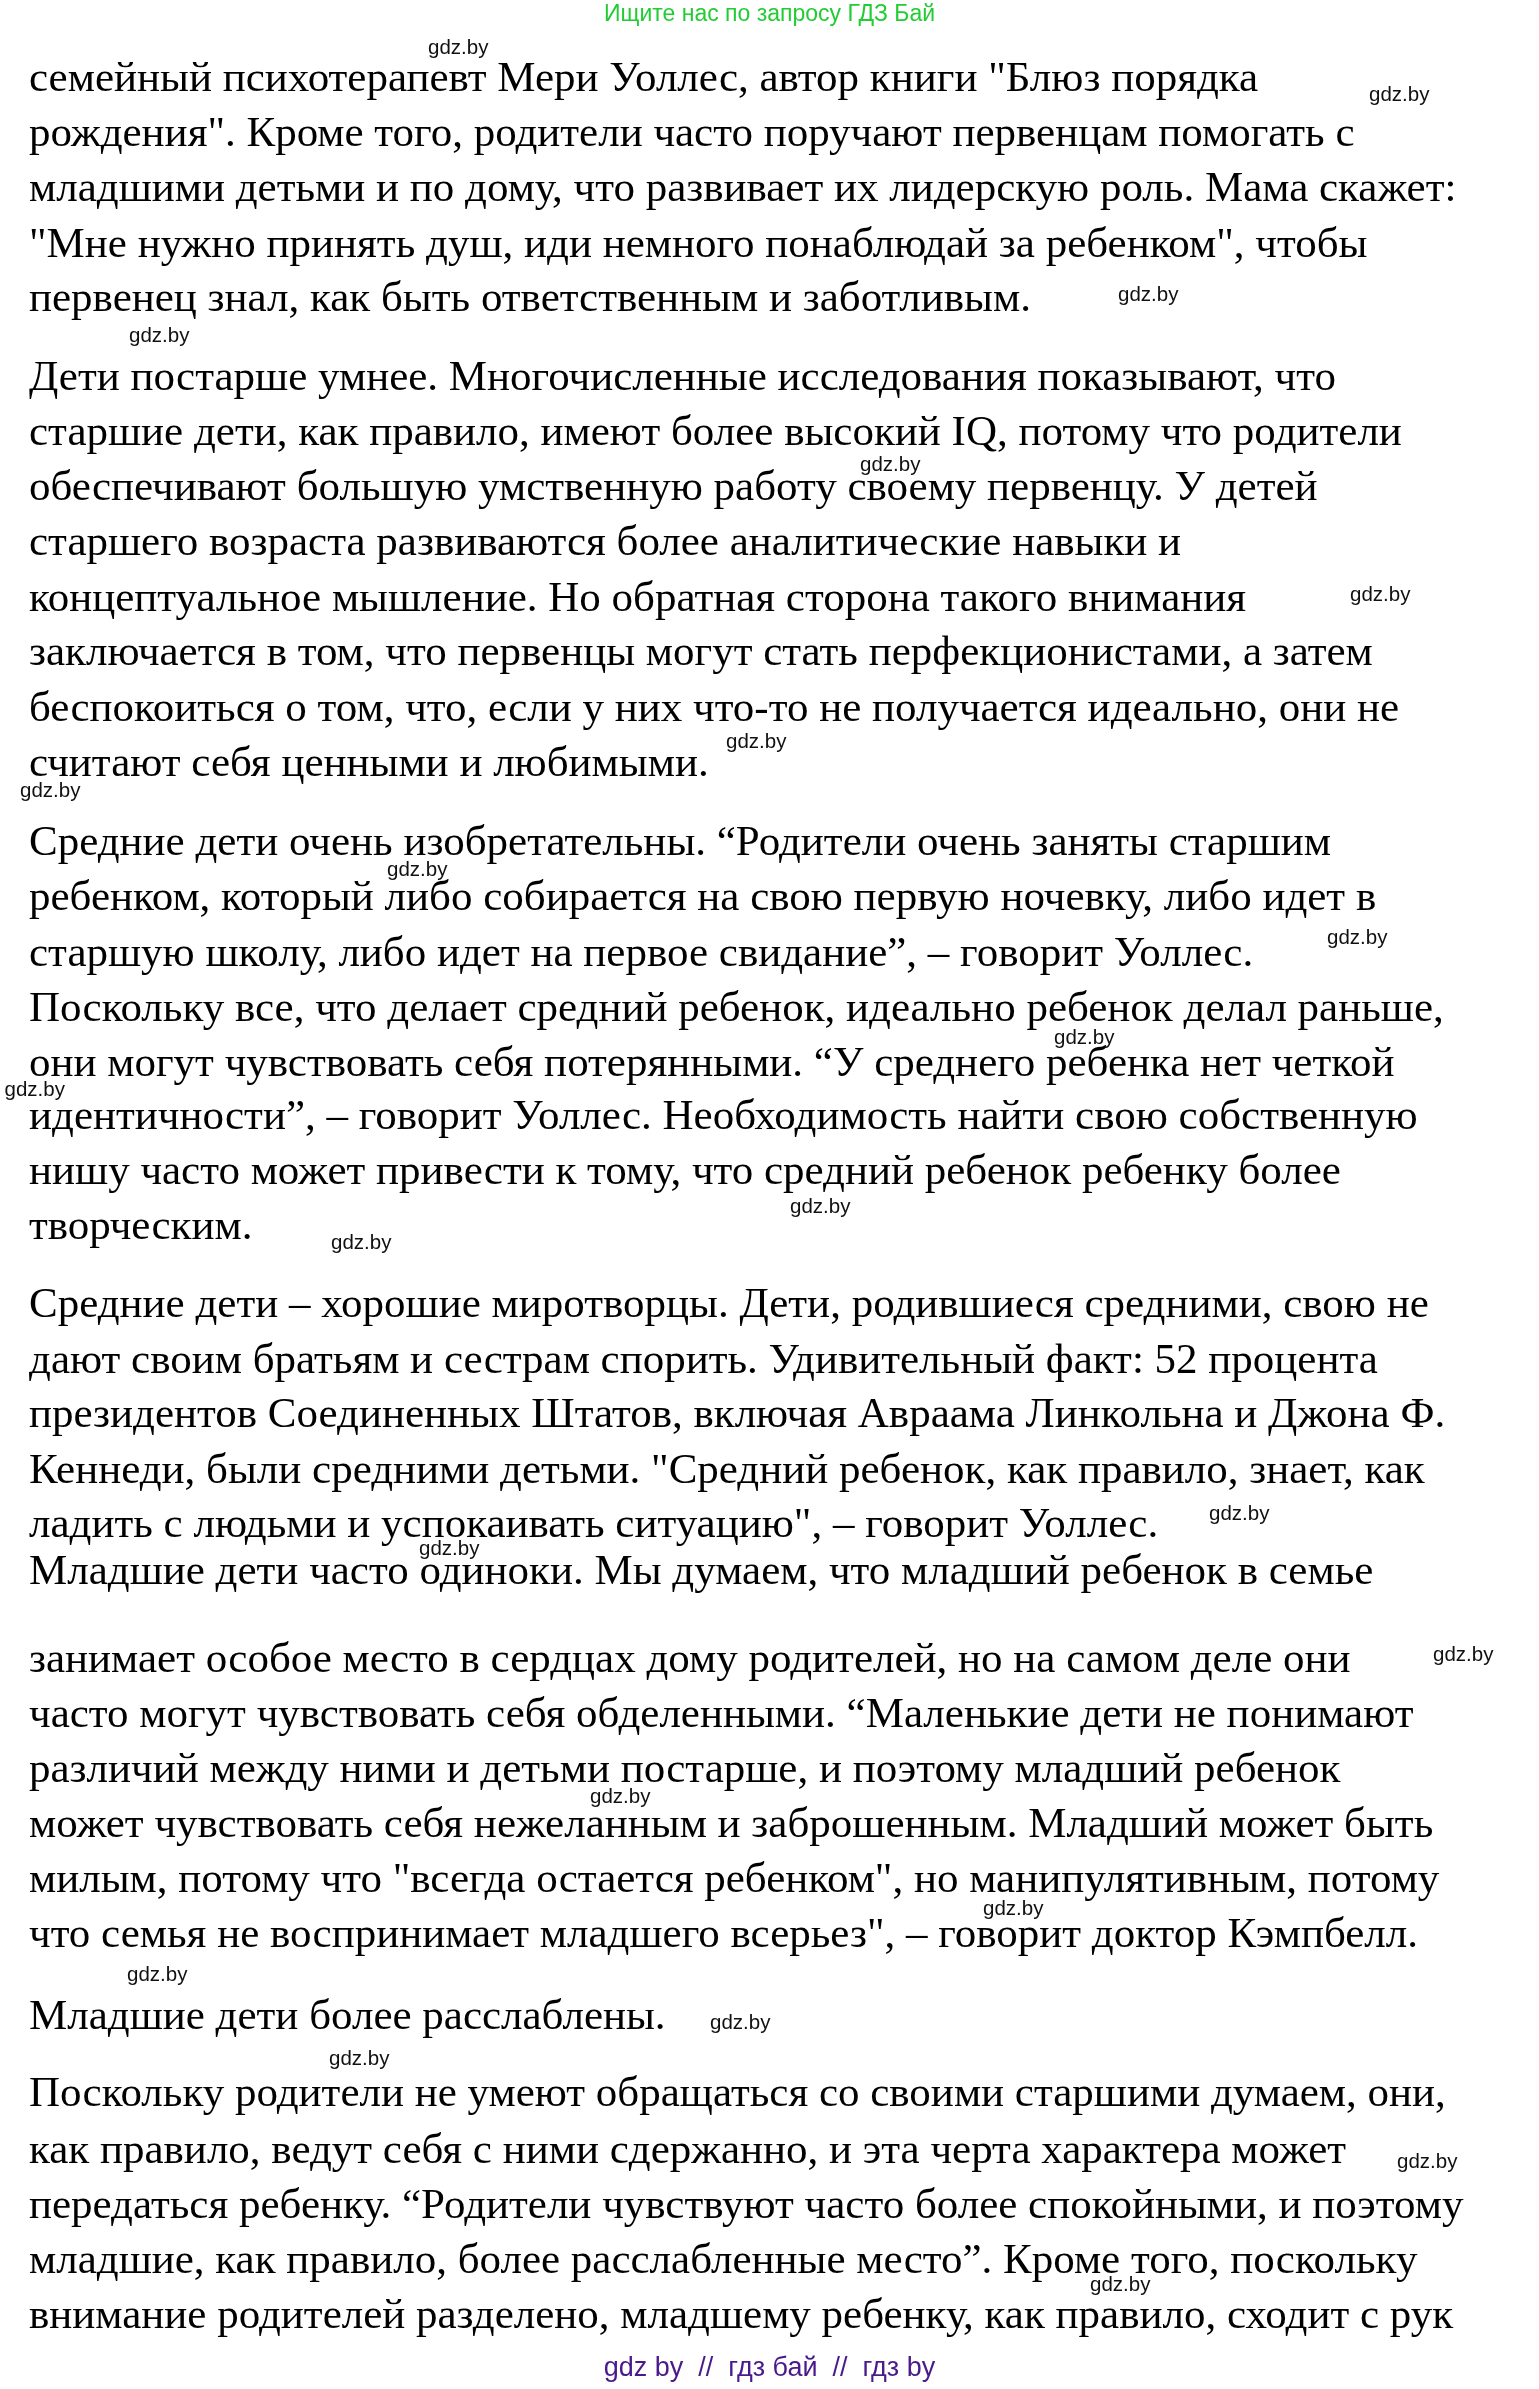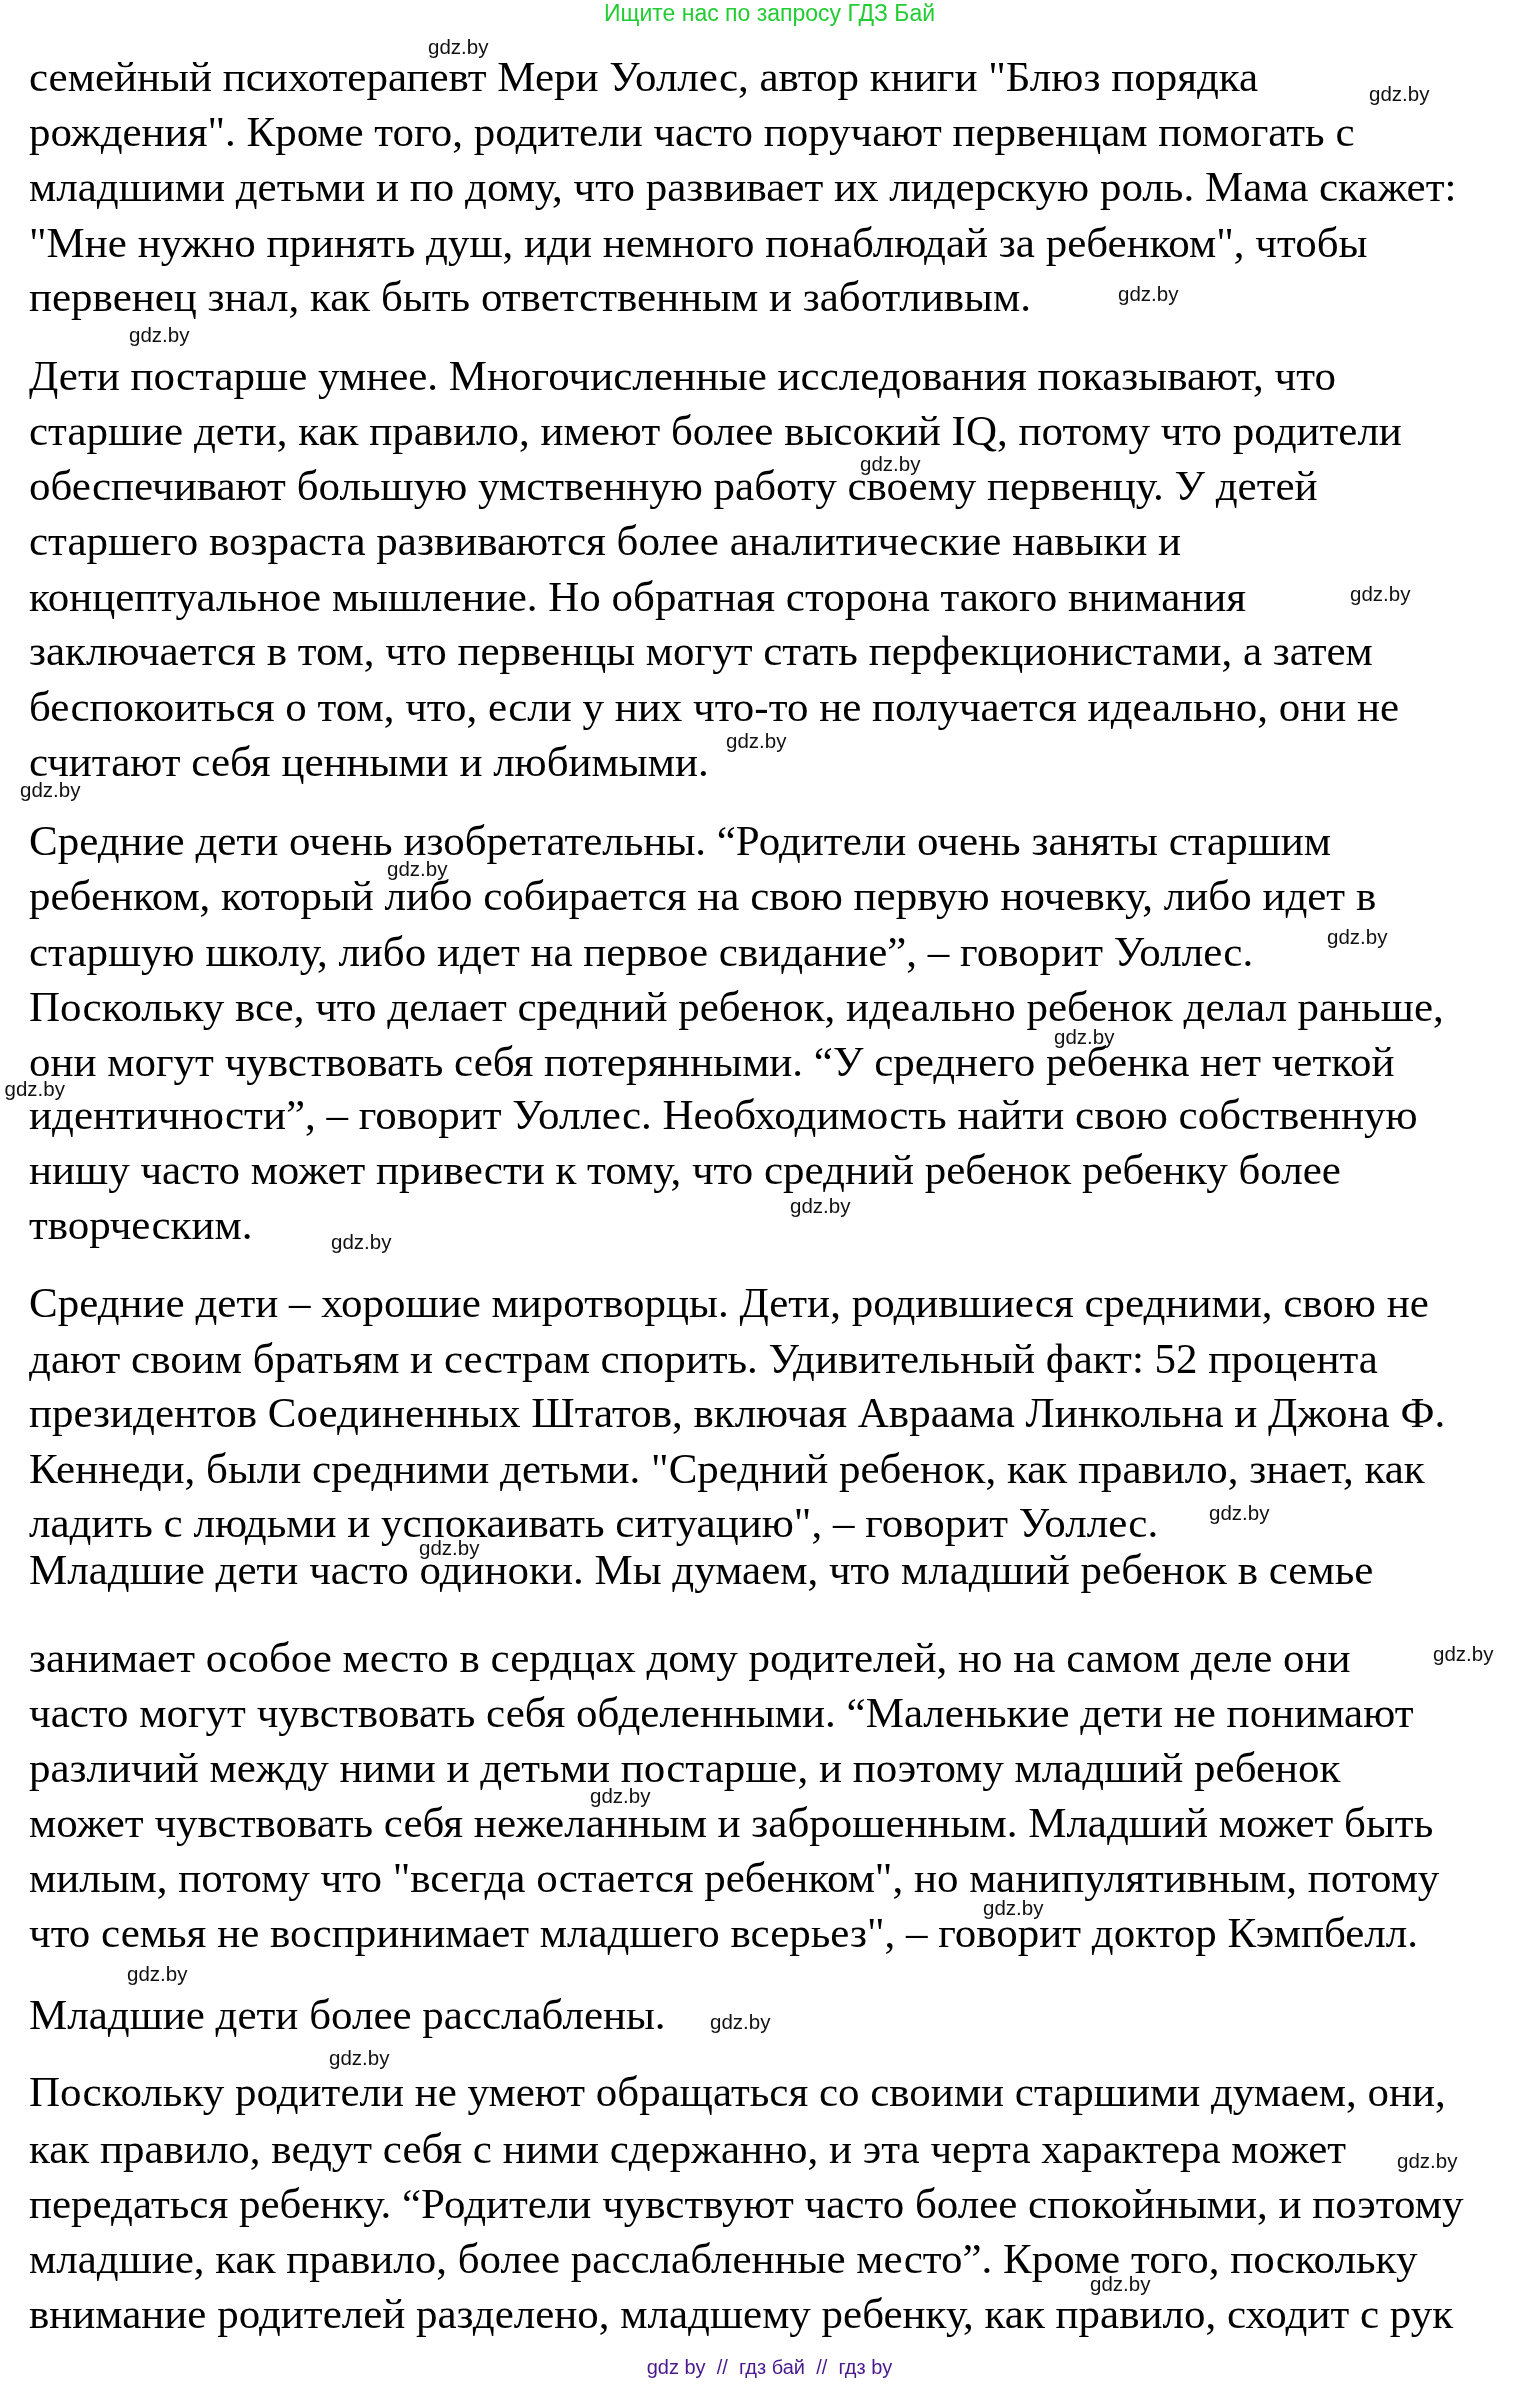--- a/index.html
+++ b/index.html
@@ -15,21 +15,21 @@
     line-height: 55px; height: 55px; color: #000000;
   }
   .wm {
     position: absolute; white-space: nowrap;
     font-family: "Liberation Sans", sans-serif; font-size: 20.5px;
     line-height: 23px; color: #111111;
   }
   .footer {
     position: absolute; left: 0; top: 2352px; width: 1539px;
     text-align: center; font-family: "Liberation Sans", sans-serif;
-    font-size: 20px; line-height: 30px; color: #4a1a8c; white-space: pre;
+    font-size: 27px; line-height: 30px; color: #4a1a8c; white-space: pre;
   }
 </style>
 </head>
 <body>
 
 <div class="header">Ищите нас по запросу ГДЗ Бай</div>
 
 <div>
 
   <div>

